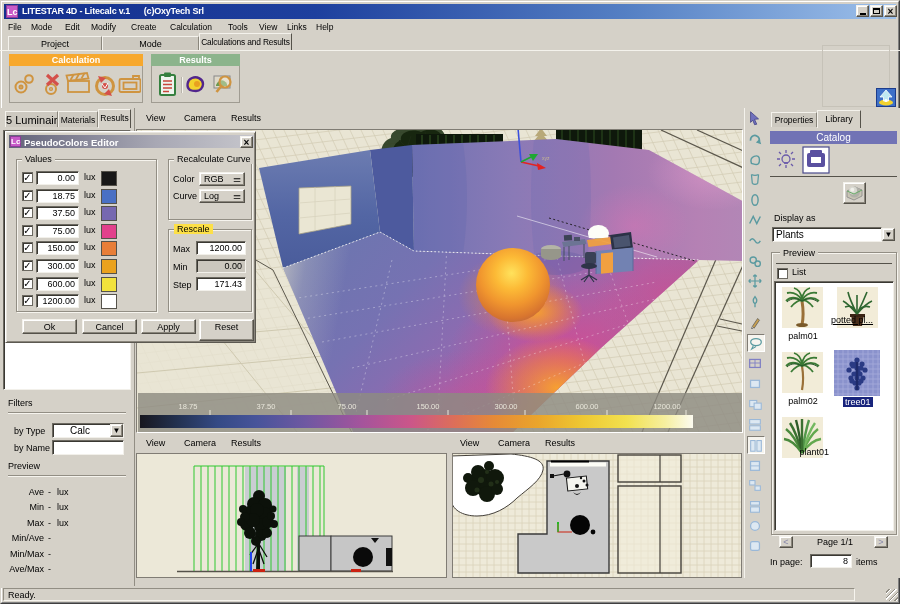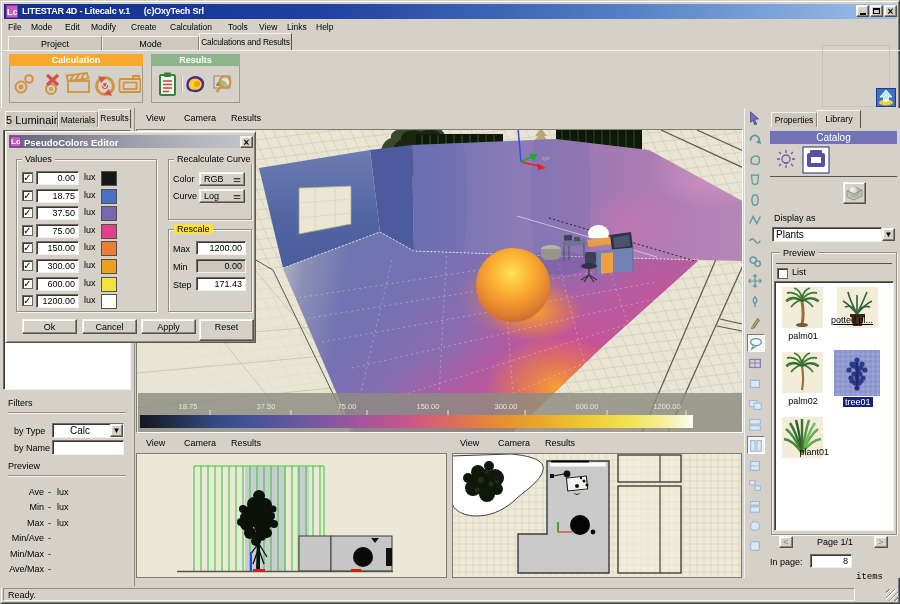--- a/index.html
+++ b/index.html
@@ -743,21 +743,21 @@
           <path d="M20,36 Q20,13 20,2" stroke="#3a7030"></path>
         </g>
       </svg></div>
     <div class="abs" style="left:2px;top:165px;width:52px;text-align:right;">plant01</div>
   </div>
 <div class="abs btn" style="left:779px;top:536px;width:14px;height:12px;font-size:9px;line-height:11px;color:#88a;">&lt;</div>
 <div class="abs" style="left:800px;top:537px;width:70px;text-align:center;">Page 1/1</div>
 <div class="abs btn" style="left:874px;top:536px;width:14px;height:12px;font-size:9px;line-height:11px;color:#88a;">&gt;</div>
 <div class="abs" style="left:770px;top:557px;">In page:</div>
 <div class="abs field" style="left:810px;top:554px;width:42px;height:14px;text-align:right;padding-right:3px;line-height:13px;">8</div>
-<div class="abs" style="left:856px;top:572px;font-family:Liberation Mono, monospace;">items</div>
+<div class="abs" style="left:856px;top:557px;">items</div>
 
 <div class="abs" style="left:2px;top:586px;width:896px;height:16px;background:#d5d1c8;"></div>
 <div class="abs" style="left:3px;top:588px;width:852px;height:13px;border:1px solid #928e84;border-right-color:#f6f4ee;border-bottom-color:#f6f4ee;padding-left:4px;line-height:12px;">Ready.</div>
 <div class="abs" style="left:886px;top:589px;width:12px;height:12px;background:repeating-linear-gradient(135deg,#d5d1c8 0 2px,#928e84 2px 3px,#fff 3px 4px);"></div>
 
 <div class="abs raised" style="left:5px;top:131px;width:251px;height:212px;background:#d5d1c8;box-shadow:inset 1px 1px 0 #e8e5de, inset -1px -1px 0 #8a867c;">
   <div class="abs" style="left:3px;top:3px;width:245px;height:13px;background:linear-gradient(to right,#63637a,#a8a8b4 60%,#c6c6cc);"></div>
   <div class="abs" style="left:4px;top:4px;width:11px;height:11px;background:#c85ac8;border:1px solid #8c3c96;color:#fff;font-size:8px;font-weight:bold;text-align:center;line-height:10px;">Lc</div>
   <div class="abs" style="left:18px;top:5px;color:#fff;font-weight:bold;font-size:9.5px;">PseudoColors Editor</div>
   <div class="abs btn" style="left:234px;top:4px;width:13px;height:12px;font-size:10px;font-weight:bold;line-height:11px;">×</div>

